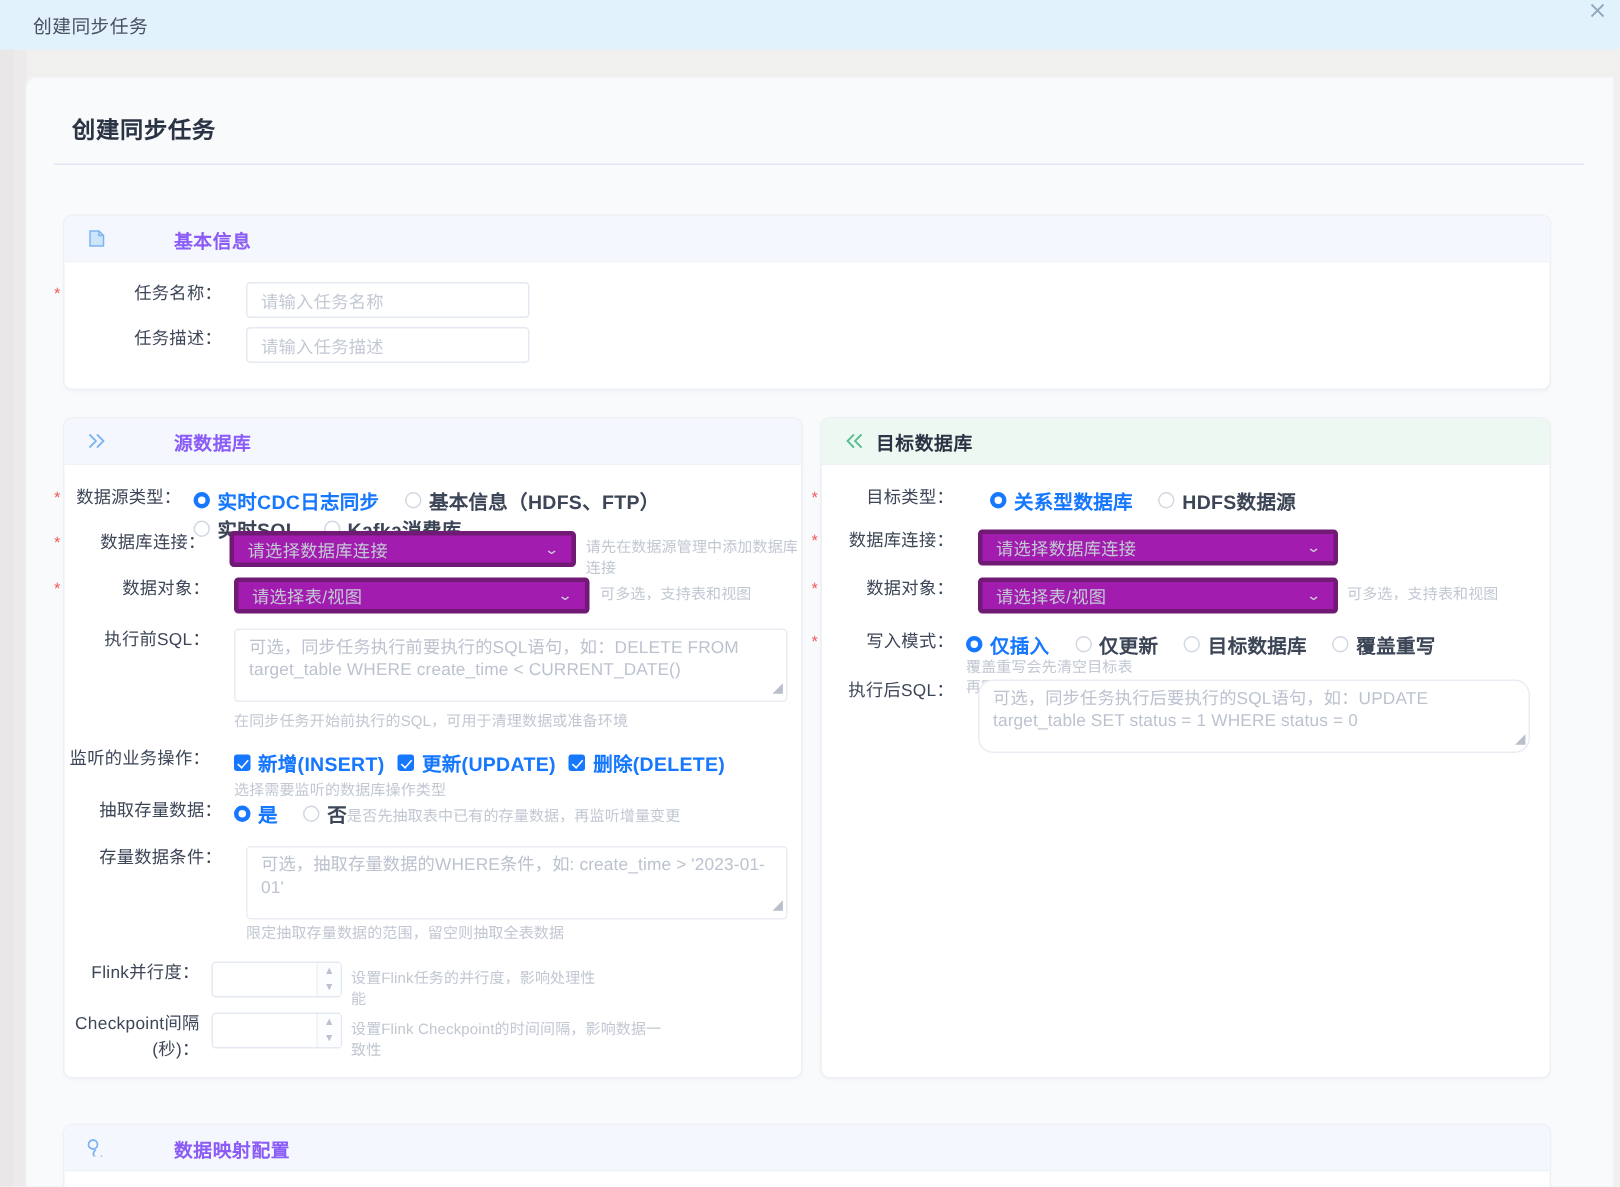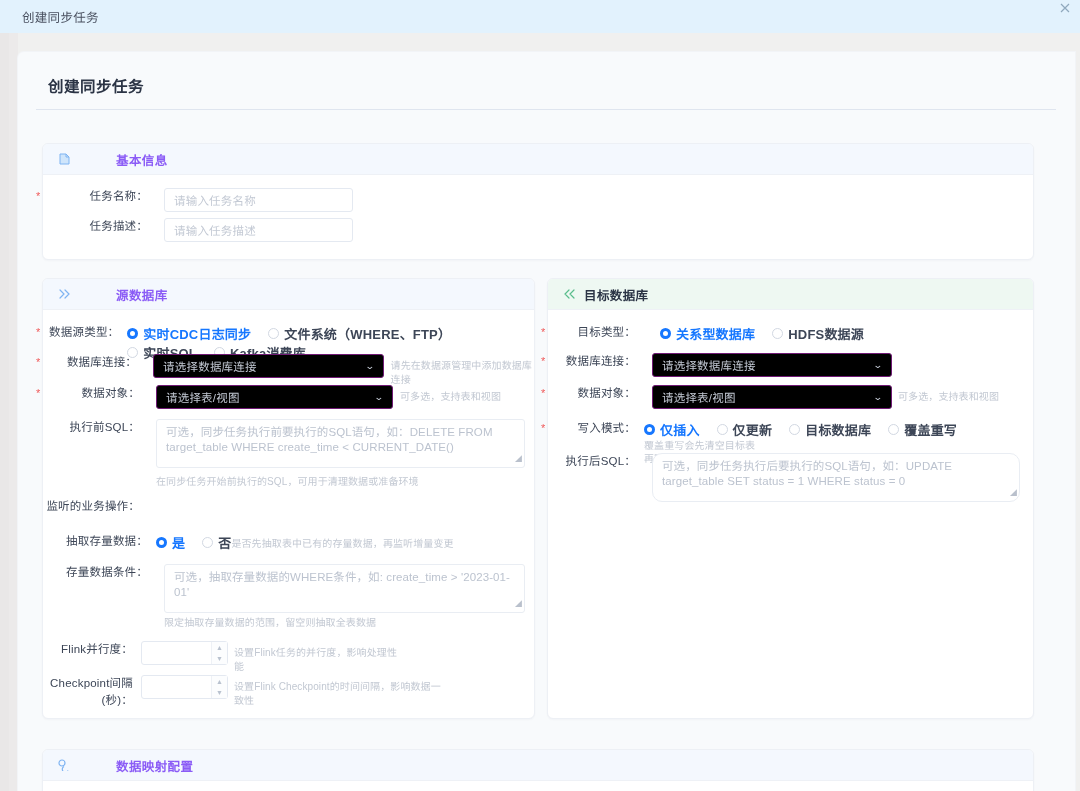--- a/index.html
+++ b/index.html
@@ -101,22 +101,22 @@
   .lbl-multi { line-height: 17px; }
 
   
   .inp {
     height: 24px; border: 1px solid #e4e9f1; border-radius: 3px;
     background: #fff; font-size: 11.5px; color: #c3c9d4;
     display: flex; align-items: center; padding: 0 9px;
     letter-spacing: .2px;
   }
   .sel {
-    height: 24px; border: 1px solid #701a75; border-radius: 3px;
-    background: #000000; font-size: 11.5px; color: #c3c9d4;
+    height: 24px; border: 3px solid #701a75; border-radius: 3px;
+    background: #a21caf; font-size: 11.5px; color: #c3c9d4;
     display: flex; align-items: center; padding: 0 9px;
     justify-content: space-between; letter-spacing: .2px;
   }
   .chev { color: #ccd3de; font-size: 9px; transform: scaleX(1.35); }
   .num {
     height: 24px; border: 1px solid #e4e9f1; border-radius: 3px;
     background: #fff; display: flex; align-items: stretch;
     width: 87px; position: relative;
   }
   .num-spin {
@@ -235,21 +235,21 @@
         <span class="req">*</span>
         <span>数据源类型：</span>
       </div>
       <div class="optrow" style="margin-left:8px;">
         <span class="opt sel-on">
           <span class="radio on"></span>
           <span class="opt-txt">实时CDC日志同步</span>
         </span>
         <span class="opt">
           <span class="radio"></span>
-          <span class="opt-txt">文件系统（WHERE、FTP）</span>
+          <span class="opt-txt">基本信息（HDFS、FTP）</span>
         </span>
         <span class="opt">
           <span class="radio"></span>
           <span class="opt-txt">实时SQL</span>
         </span>
         <span class="opt">
           <span class="radio"></span>
           <span class="opt-txt">Kafka消费库</span>
         </span>
       </div>
@@ -283,20 +283,35 @@
       <div class="lbl" style="width:97px;">执行前SQL：</div>
       <div class="ta" style="width:369px; height:49px; margin-left:16px;">
         <span>可选，同步任务执行前要执行的SQL语句，如：DELETE FROM target_table WHERE create_time &lt; CURRENT_DATE()</span>
         <span class="ta-grip">◢</span>
       </div>
     </div>
     <div class="hint" style="position:absolute; left:113px; top:196px; width:360px;">在同步任务开始前执行的SQL，可用于清理数据或准备环境</div>
 
     <div class="row" style="left:0; top:219px; width:493px;">
       <div class="lbl lbl-multi" style="width:97px; text-align:right;">监听的业务操作：</div>
+      <div class="optrow" style="margin-left:16px; margin-top:1px; width:330px;">
+        <span class="opt cb-on" style="margin-right:9px;">
+          <span class="cbx on"></span>
+          <span class="opt-txt">新增(INSERT)</span>
+        </span>
+        <span class="opt cb-on" style="margin-right:9px;">
+          <span class="cbx on"></span>
+          <span class="opt-txt">更新(UPDATE)</span>
+        </span>
+        <span class="opt cb-on" style="margin-right:0;">
+          <span class="cbx on"></span>
+          <span class="opt-txt">删除(DELETE)</span>
+        </span>
+        <span class="inline-hint">选择需要监听的数据库操作类型</span>
+      </div>
     </div>
 
     <div class="row" style="left:0; top:254px; width:493px;">
       <div class="lbl" style="width:105px;">抽取存量数据：</div>
       <div class="optrow" style="margin-left:8px;">
         <span class="opt sel-on">
           <span class="radio on"></span>
           <span class="opt-txt">是</span>
         </span>
         <span class="opt" style="margin-right:0;">

